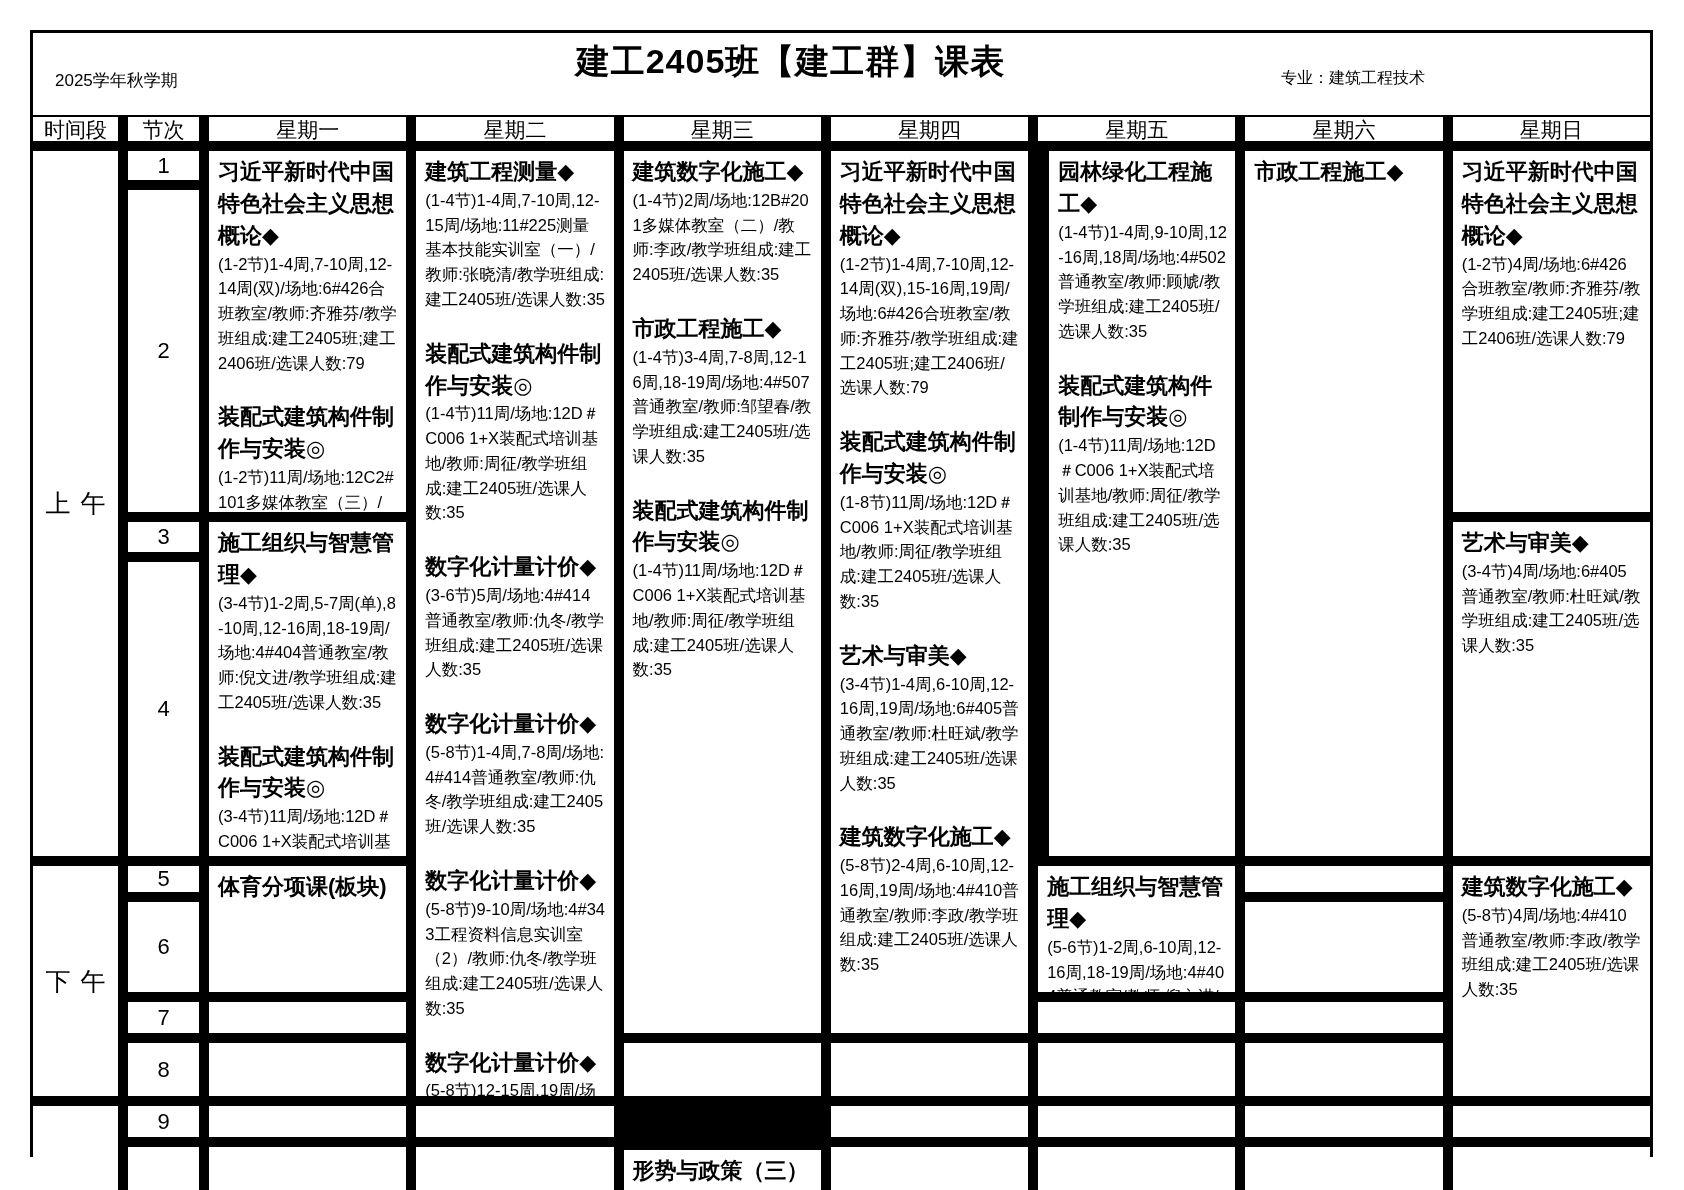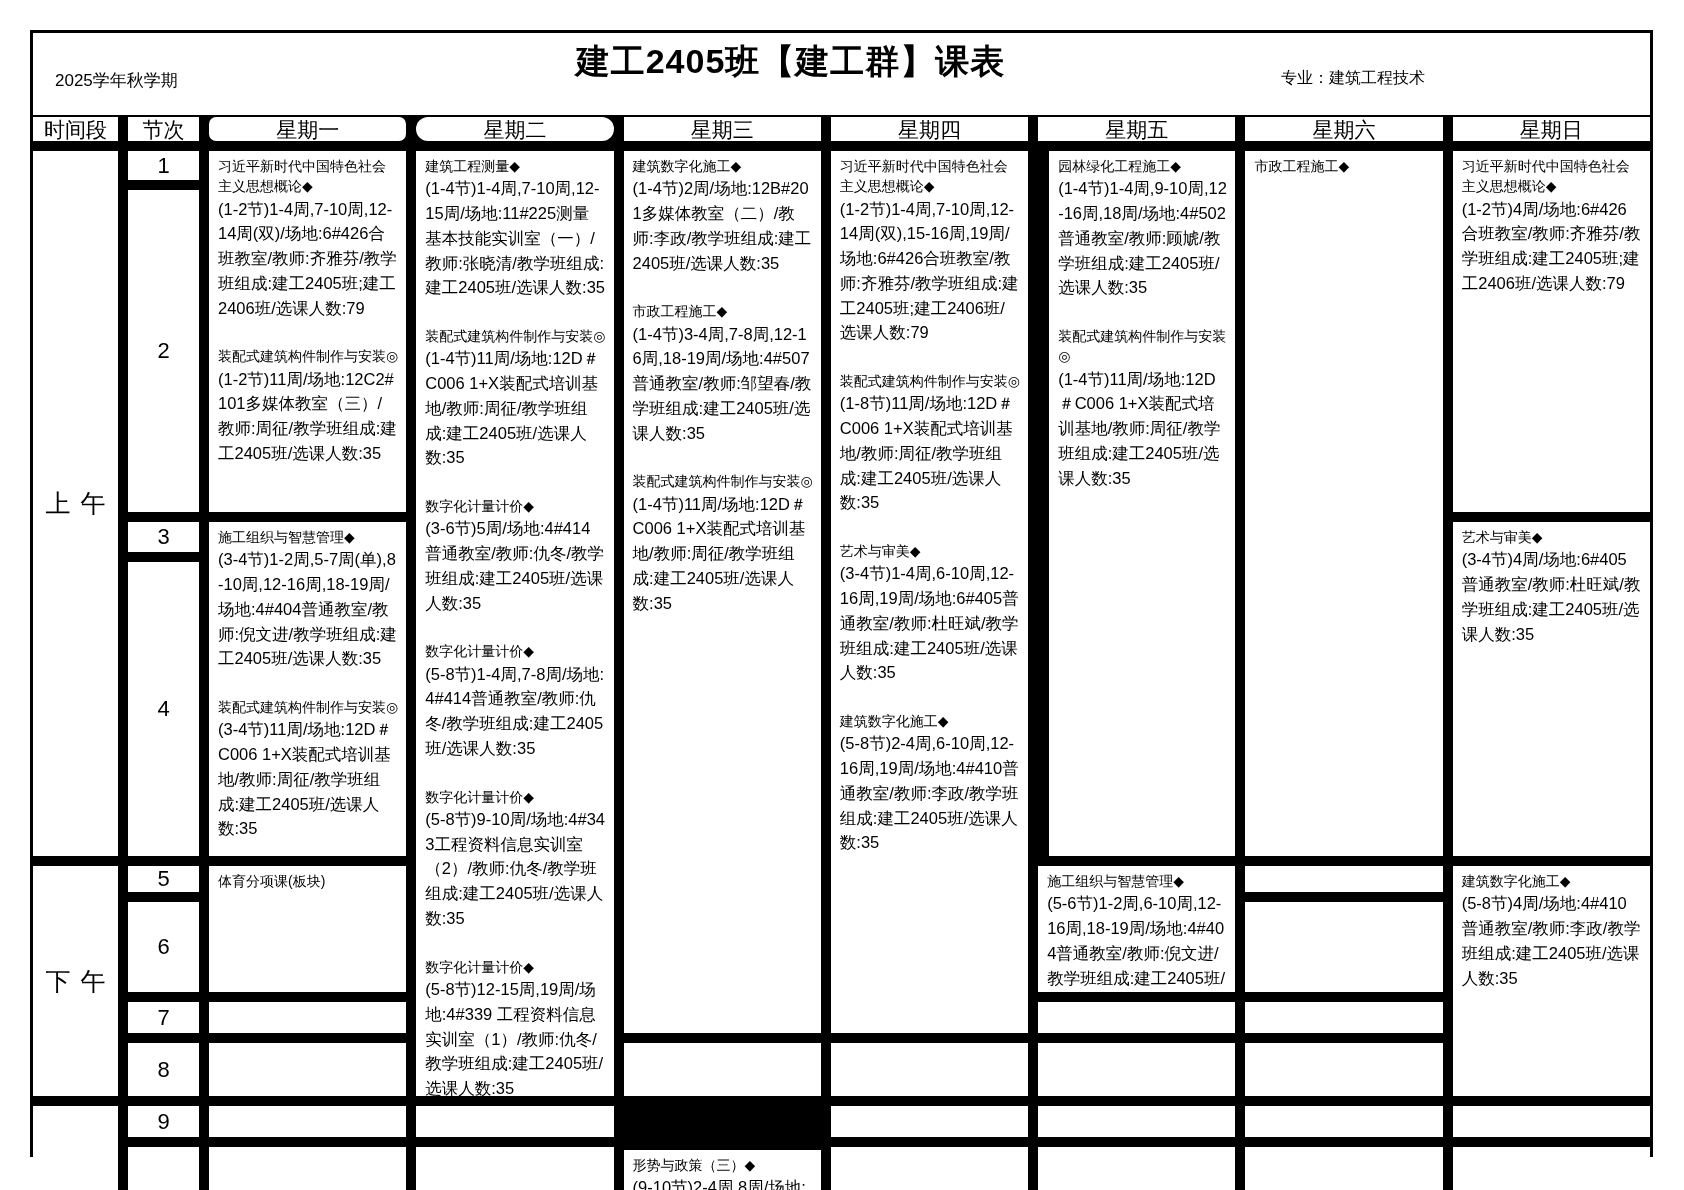--- a/index.html
+++ b/index.html
@@ -24,37 +24,37 @@
     border-top:2px solid #000;box-sizing:border-box;
     grid-template-columns:85px 71px repeat(7,1fr);
     grid-template-rows:24px 29px 322px 30px 294px 26px 90px 31px 53px 31px 1fr;
   }
   .grid>div{background:#fff;box-sizing:border-box;overflow:hidden;}
   .ch{display:flex;align-items:center;justify-content:center;font-size:21px;line-height:1;white-space:nowrap;}
   .sec{display:flex;align-items:center;justify-content:center;font-size:25px;letter-spacing:10px;text-indent:10px;}
   .pn{display:flex;align-items:center;justify-content:center;font-size:22px;}
   .cell{padding:3px 8px 0 9px;}
   .course{margin-bottom:24px;}
-  .ct{font-weight:400;font-size:14px;line-height:1.45;padding-top:2px;}
+  .ct{font-weight:700;font-size:22px;line-height:1.45;padding-top:2px;}
   .ci{font-size:16.5px;line-height:1.5;word-break:break-all;}
 </style>
 </head>
 <body>
 
 <div class="sheet">
   <div class="titlebar">
     <div class="term">2025学年秋学期</div>
     <div class="sheet-title">建工2405班【建工群】课表</div>
     <div class="major">专业：建筑工程技术</div>
   </div>
   <div class="grid" id="grid">
       <div class="ch" style="grid-area: 1 / 1;">时间段</div>
       <div class="ch" style="grid-area: 1 / 2;">节次</div>
-      <div class="ch" style="grid-area: 1 / 3; border-radius: 7px;">星期一</div>
-      <div class="ch" style="grid-area: 1 / 4; border-radius: 12px;">星期二</div>
+      <div class="ch" style="grid-area: 1 / 3;">星期一</div>
+      <div class="ch" style="grid-area: 1 / 4;">星期二</div>
       <div class="ch" style="grid-area: 1 / 5;">星期三</div>
       <div class="ch" style="grid-area: 1 / 6;">星期四</div>
       <div class="ch" style="grid-area: 1 / 7;">星期五</div>
       <div class="ch" style="grid-area: 1 / 8;">星期六</div>
       <div class="ch" style="grid-area: 1 / 9;">星期日</div>
       <div class="sec" style="grid-area: 2 / 1 / span 4;">上午</div>
       <div class="sec" style="grid-area: 6 / 1 / span 4;">下午</div>
       <div class="sec" style="grid-area: 10 / 1 / span 2;">晚上</div>
       <div class="pn" style="grid-area: 2 / 2;">1</div>
       <div class="pn" style="grid-area: 3 / 2;">2</div>

